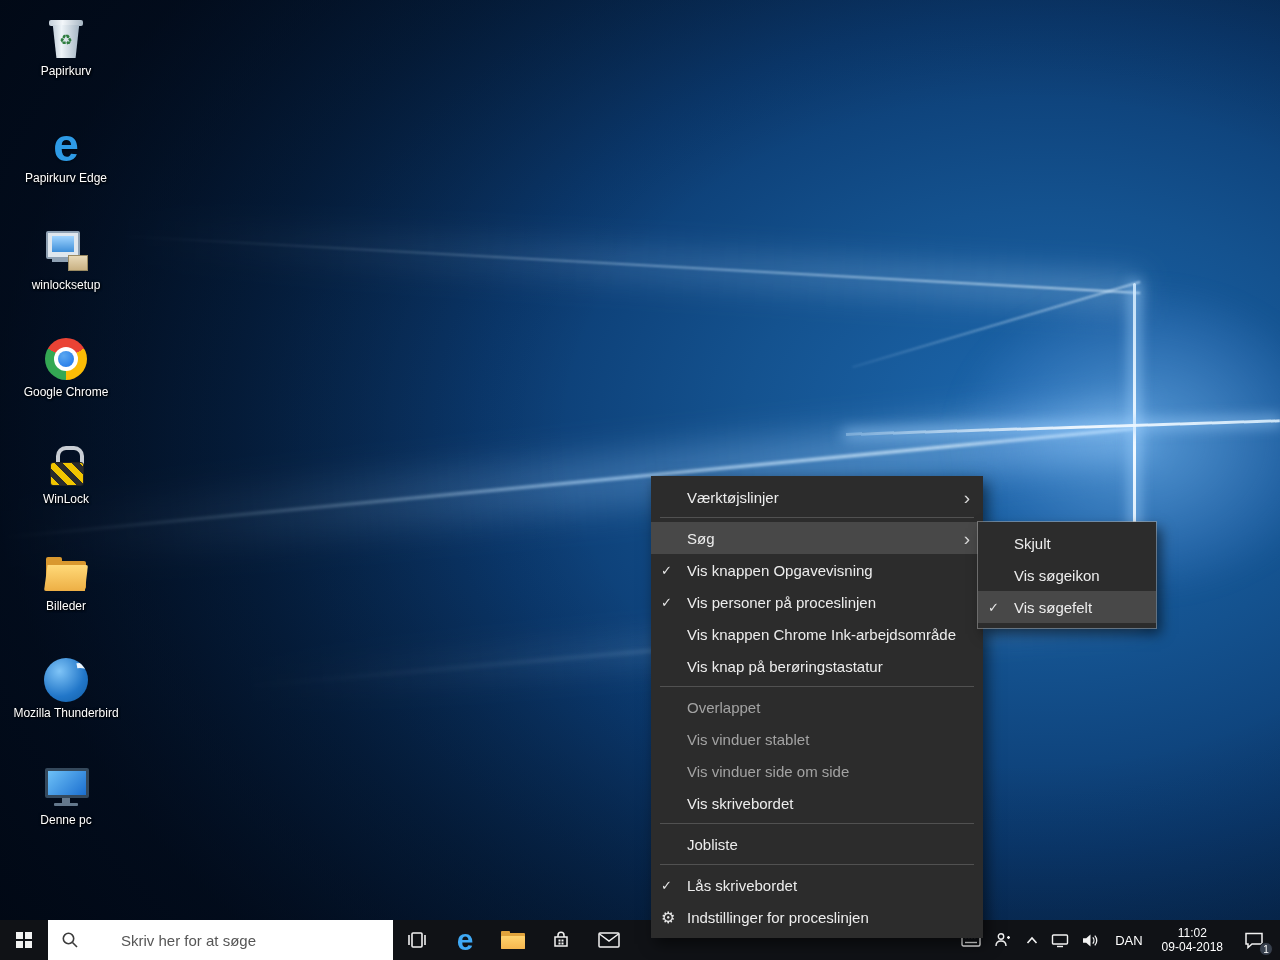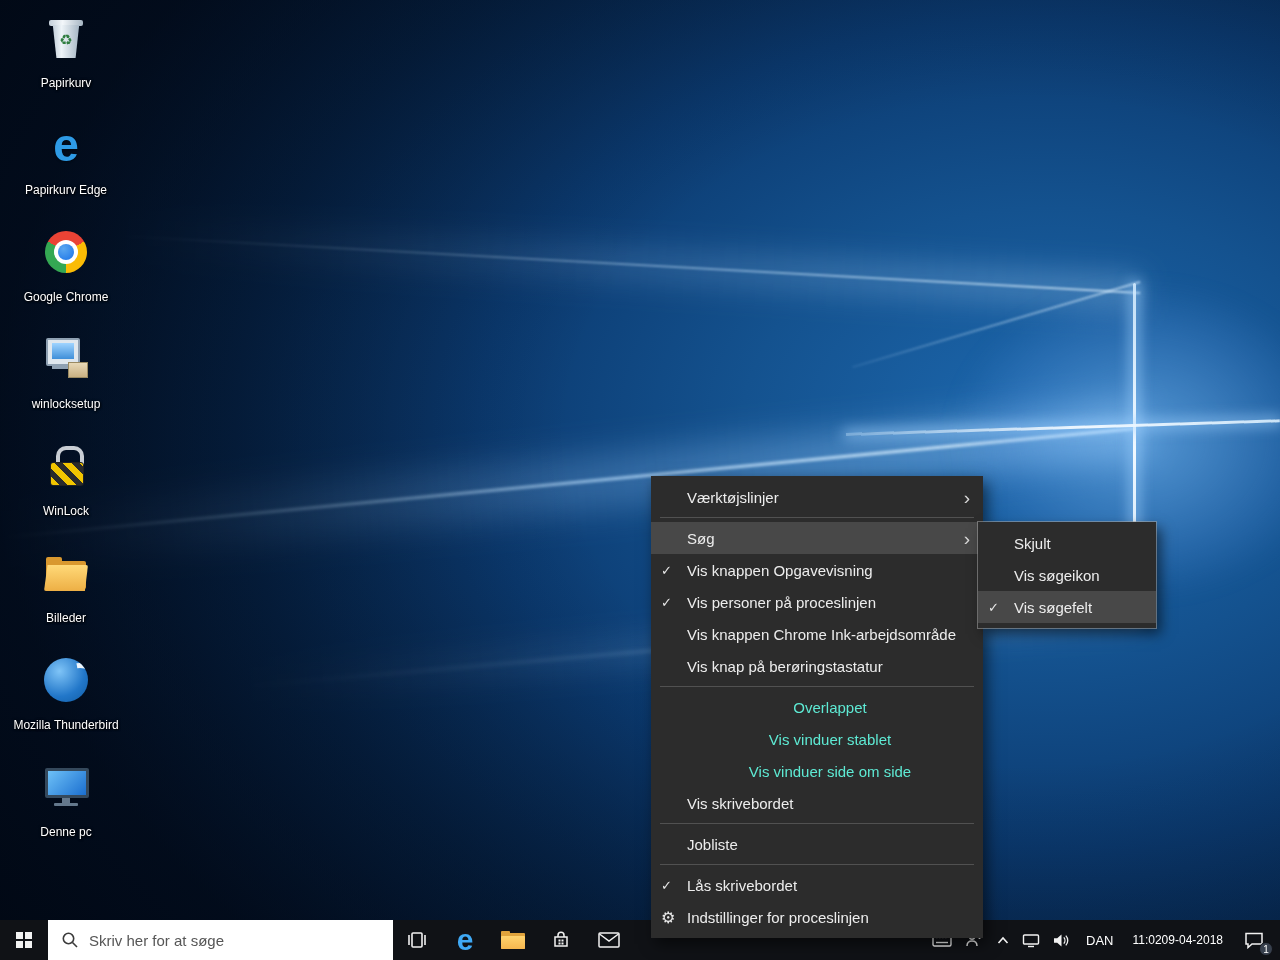--- a/index.html
+++ b/index.html
@@ -23,21 +23,21 @@
   .lg-v{position:absolute;left:1133px;top:283px;width:3px;height:336px;border-radius:2px;
     background:linear-gradient(rgba(210,235,255,.9),#f0f8ff,rgba(210,235,255,.9));box-shadow:0 0 14px 3px rgba(160,210,255,.75);}
   .lg-h{position:absolute;left:846px;top:433px;width:434px;height:3px;transform-origin:0 50%;transform:rotate(-1.8deg);
     background:linear-gradient(90deg,rgba(190,225,255,.5),#eef7ff 55%,rgba(220,240,255,.9));box-shadow:0 0 14px 3px rgba(160,210,255,.7);}
   .vig{position:absolute;inset:0;background:radial-gradient(1300px 950px at 80% 45%,rgba(0,0,0,0) 35%,rgba(1,6,16,.5) 78%,rgba(0,3,10,.72) 100%);}
 
   
   .dicons{position:absolute;left:16px;top:6px;width:100px;display:flex;flex-direction:column;z-index:5;}
   .dcell{height:99px;display:flex;flex-direction:column;align-items:center;padding-top:8px;cursor:default;}
   .dart{height:48px;display:flex;align-items:center;justify-content:center;}
-  .dlabel{margin-top:14px;font-size:12px;color:#fff;white-space:nowrap;
+  .dlabel{margin-top:2px;font-size:12px;color:#fff;white-space:nowrap;
     text-shadow:1px 1px 2px rgba(0,0,0,.95),0 0 3px rgba(0,0,0,.8);}
 
   .art-bin{position:relative;width:30px;height:40px;}
   .bin-body{position:absolute;left:0;right:0;top:7px;bottom:0;background:linear-gradient(90deg,#b9c6d2,#eef4f8 35%,#9fb0bf);clip-path:polygon(6% 0,94% 0,82% 100%,18% 100%);}
   .bin-lid{position:absolute;top:2px;left:-2px;right:-2px;height:6px;border-radius:2px;background:linear-gradient(90deg,#c3ced8,#f3f7fa 40%,#a7b6c3);}
   .bin-sym{position:absolute;top:13px;left:50%;transform:translateX(-50%);font-size:15px;color:#2f7d3f;}
 
   .art-edge{font-size:46px;line-height:46px;font-weight:bold;color:#2e9be6;text-shadow:0 1px 2px rgba(0,0,0,.4);}
 
   .art-chrome{position:relative;width:42px;height:42px;border-radius:50%;
@@ -72,45 +72,45 @@
   .pc-stand{position:absolute;left:19px;top:32px;width:8px;height:5px;background:#64788c;}
   .pc-base{position:absolute;left:11px;top:37px;width:24px;height:3px;background:#64788c;border-radius:1px;}
 
   
   .taskbar{position:absolute;left:0;bottom:0;width:1280px;height:40px;background:#101216;display:flex;align-items:center;z-index:10;}
   .tb-btn{width:48px;height:40px;display:flex;align-items:center;justify-content:center;flex:none;cursor:pointer;}
   .win-logo{display:grid;grid-template-columns:7px 7px;grid-template-rows:7px 7px;gap:2px;}
   .win-logo span{background:#f2f2f2;}
   .tb-search{width:345px;height:40px;background:#fff;display:flex;align-items:center;flex:none;}
   .tb-search svg{margin:0 8px 0 13px;flex:none;}
-  .search-input{border:none;outline:none;flex:1;font-size:15px;color:#333;background:transparent;font-family:inherit;}
+  .search-input{border:none;outline:none;flex:1;font-size:15px;color:#333;background:transparent;font-family:inherit;margin-left:32px;}
   .search-input::placeholder{color:#565656;opacity:1;}
   .tb-edge-e{color:#3fa9f5;font-size:30px;font-weight:700;line-height:30px;}
   .tb-folder{position:relative;width:24px;height:18px;}
   .tbf-tab{position:absolute;left:0;top:0;width:9px;height:5px;background:#e0a33c;border-radius:1px 1px 0 0;}
   .tbf-back{position:absolute;left:0;top:2px;right:0;bottom:0;background:#e0a33c;border-radius:1px;}
   .tbf-front{position:absolute;left:0;bottom:0;width:24px;height:13px;background:linear-gradient(#ffd36e,#f7b74e);border-radius:1px;}
   .tray{margin-left:auto;height:40px;display:flex;align-items:center;padding-right:4px;}
   .tray-item{height:40px;display:flex;align-items:center;justify-content:center;flex:none;cursor:pointer;color:#fff;}
   .tb-lang{font-size:13px;padding:0 10px;}
-  .tb-clock{display:flex;flex-direction:row;align-items:center;justify-content:center;font-size:12px;line-height:14px;padding:0 9px;color:#fff;}
+  .tb-clock{display:flex;flex-direction:column;align-items:center;justify-content:center;font-size:12px;line-height:14px;padding:0 9px;color:#fff;}
   .tb-action{position:relative;width:44px;}
   .badge{position:absolute;right:3px;bottom:4px;min-width:14px;height:14px;border-radius:7px;background:#38404d;border:1px solid #101216;
     color:#fff;font-size:10px;display:flex;align-items:center;justify-content:center;padding:0 2px;box-sizing:border-box;}
 
   
   .ctx{position:absolute;left:651px;top:476px;width:332px;background:#2c2c2c;padding:5px 0;z-index:30;
     color:#ededed;font-size:15px;box-shadow:4px 6px 14px rgba(0,0,0,.55);}
   .mi{height:32px;display:flex;align-items:center;padding:0 10px;cursor:default;}
   .mi .slot{width:26px;flex:none;font-size:13px;color:#e8e8e8;}
   .mi .slot.gear{font-size:16px;}
   .mi .lbl{flex:1;white-space:nowrap;overflow:hidden;}
   .mi .arr{flex:none;font-size:19px;line-height:1;color:#d8d8d8;margin-right:3px;}
   .mi.hl{background:#484848;justify-content:center;}
-  .mi.dis .lbl{color:#5eead4;text-align:center;}
+  .mi.dis .lbl{color:#a3a3a3;}
   .sep{height:1px;background:#515151;margin:4px 9px;}
   .submenu{position:absolute;left:978px;top:522px;width:178px;background:#2c2c2c;padding:5px 0;z-index:31;
     color:#ededed;font-size:15px;box-shadow:0 0 0 1px rgba(165,165,165,.55),5px 6px 12px rgba(0,0,0,.55);}
 
   svg.icon{display:block;}
 </style>
 </head>
 <body>
 
 <div class="screen">
@@ -142,34 +142,34 @@
       <div class="dlabel">Papirkurv</div>
     </div>
     <div class="dcell">
       <div class="dart">
           <span class="art-edge">e</span>
         </div>
       <div class="dlabel">Papirkurv Edge</div>
     </div>
     <div class="dcell">
       <div class="dart">
-          <div class="art-chrome"></div>
-        </div>
-      <div class="dlabel">Google Chrome</div>
-    </div>
-    <div class="dcell">
-      <div class="dart">
           <div class="art-setup">
         <div class="setup-mon"></div>
             <div class="setup-scr"></div>
             <div class="setup-base"></div>
             <div class="setup-box"></div>
       </div>
         </div>
       <div class="dlabel">winlocksetup</div>
+    </div>
+    <div class="dcell">
+      <div class="dart">
+          <div class="art-chrome"></div>
+        </div>
+      <div class="dlabel">Google Chrome</div>
     </div>
     <div class="dcell">
       <div class="dart">
           <div class="art-lock">
         <div class="lock-shackle"></div>
             <div class="lock-body"></div>
       </div>
         </div>
       <div class="dlabel">WinLock</div>
     </div>

